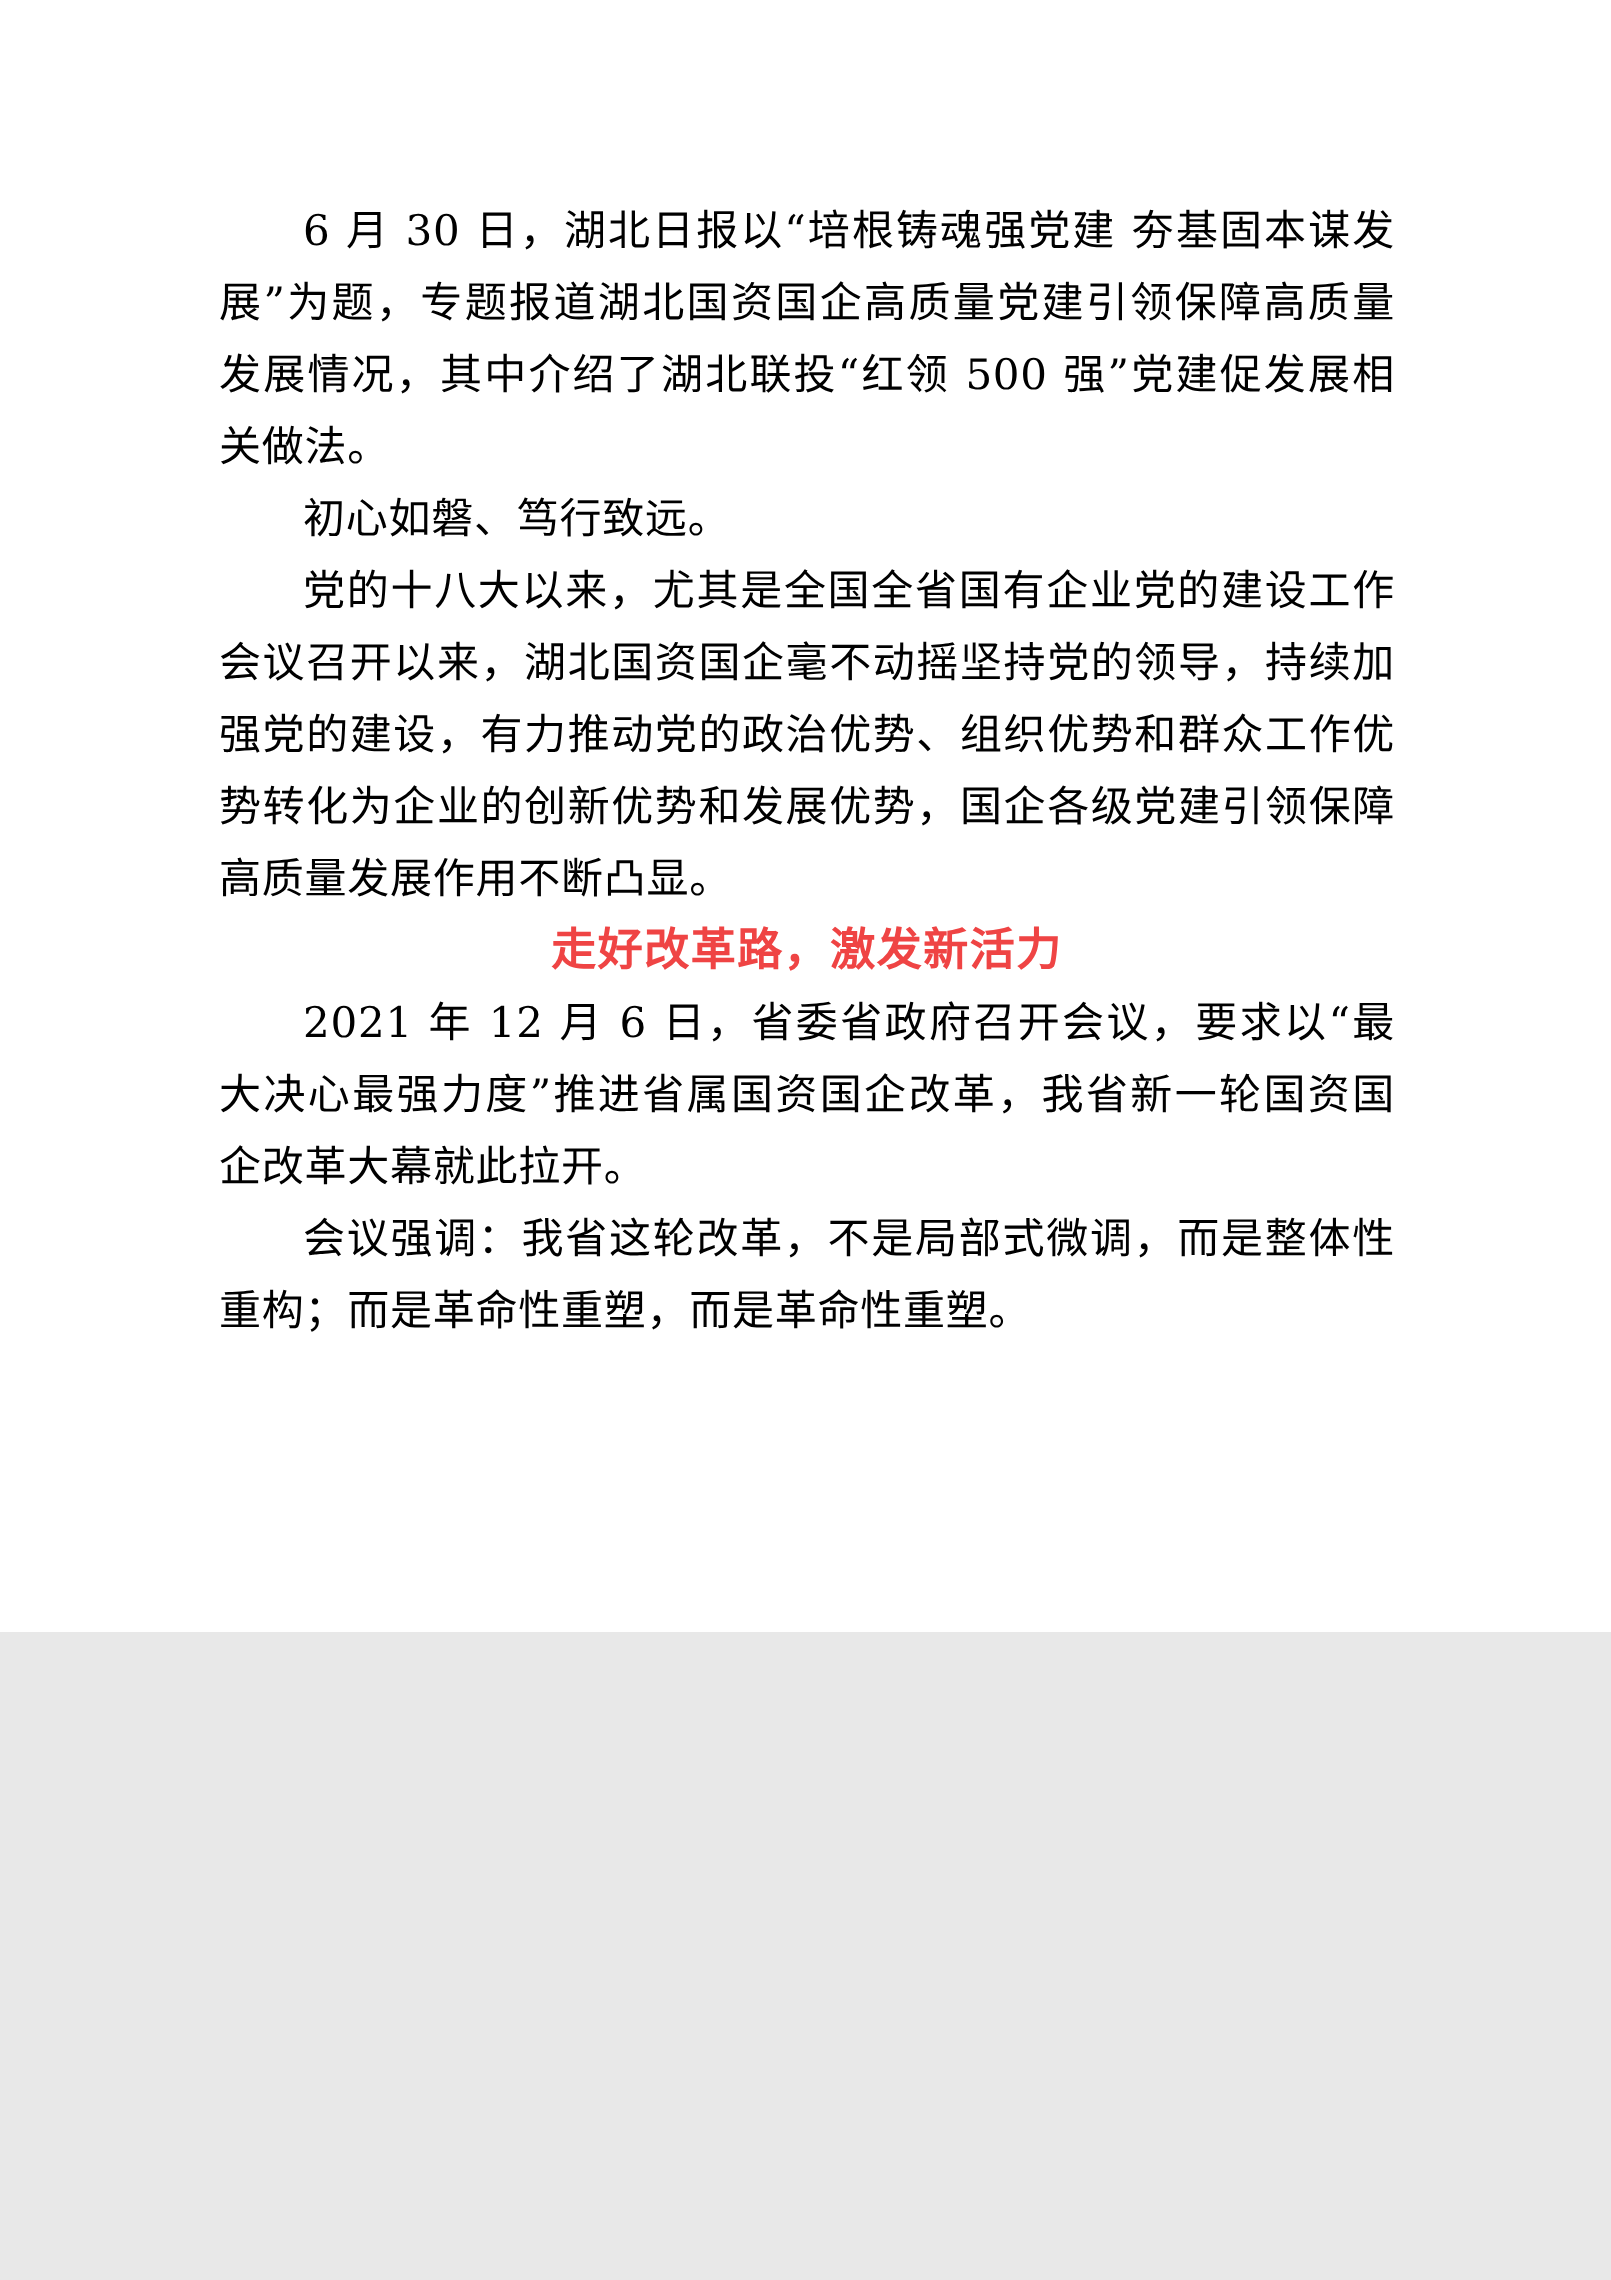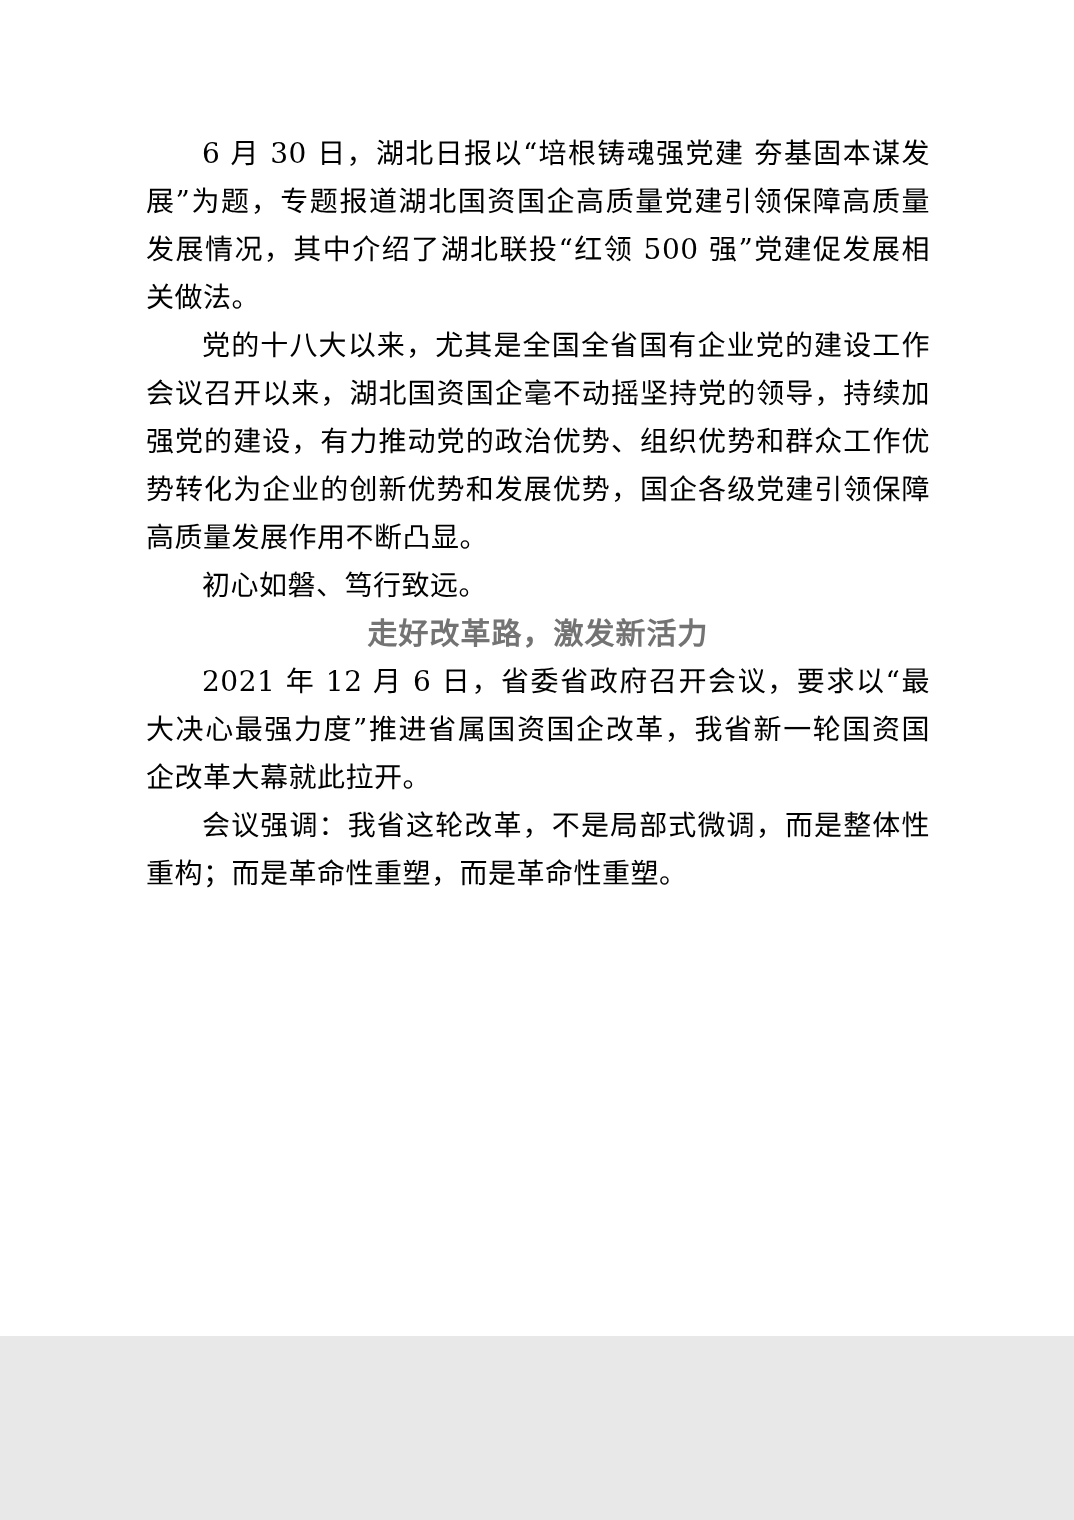--- a/index.html
+++ b/index.html
@@ -3,21 +3,21 @@
 <meta charset="utf-8">
 <style>
   html, body {
     margin: 0;
     padding: 0;
     background: #e8e8e8;
   }
   .page {
     position: relative;
     width: 1074px;
-    height: 1336px;
+    height: 1088px;
     margin: 0 auto;
     background: #ffffff;
     overflow: hidden;
   }
   .content {
     position: absolute;
     left: 146px;
     top: 130px;
     width: 784px;
   }
@@ -33,21 +33,21 @@
     letter-spacing: 0.5px;
     word-break: break-all;
   }
   .heading {
     margin: 0;
     padding: 0;
     font-family: "DejaVu Sans", "Liberation Sans", sans-serif;
     font-weight: bold;
     font-size: 30px;
     line-height: 48px;
-    color: #737373;
+    color: #ef4444;
     text-align: center;
     text-indent: 0;
     letter-spacing: 1px;
   }
   .footer {
     position: absolute;
     left: 0;
     top: 1401px;
     width: 100%;
     text-align: center;
@@ -57,20 +57,20 @@
     color: #000000;
     letter-spacing: 4px;
   }
 </style>
 </head>
 <body>
 
 <div class="page">
   <div class="content">
     <p class="para">6 月 30 日，湖北日报以“培根铸魂强党建 夯基固本谋发展”为题，专题报道湖北国资国企高质量党建引领保障高质量发展情况，其中介绍了湖北联投“红领 500 强”党建促发展相关做法。</p>
+    <p class="para">初心如磐、笃行致远。</p>
     <p class="para">党的十八大以来，尤其是全国全省国有企业党的建设工作会议召开以来，湖北国资国企毫不动摇坚持党的领导，持续加强党的建设，有力推动党的政治优势、组织优势和群众工作优势转化为企业的创新优势和发展优势，国企各级党建引领保障高质量发展作用不断凸显。</p>
-    <p class="para">初心如磐、笃行致远。</p>
     <h2 class="para heading">走好改革路，激发新活力</h2>
     <p class="para">2021 年 12 月 6 日，省委省政府召开会议，要求以“最大决心最强力度”推进省属国资国企改革，我省新一轮国资国企改革大幕就此拉开。</p>
     <p class="para">会议强调：我省这轮改革，不是局部式微调，而是整体性重构；而是革命性重塑，而是革命性重塑。</p>
   </div>
   <div class="footer">– 47 –</div>
 </div>
 
 </body></html>

